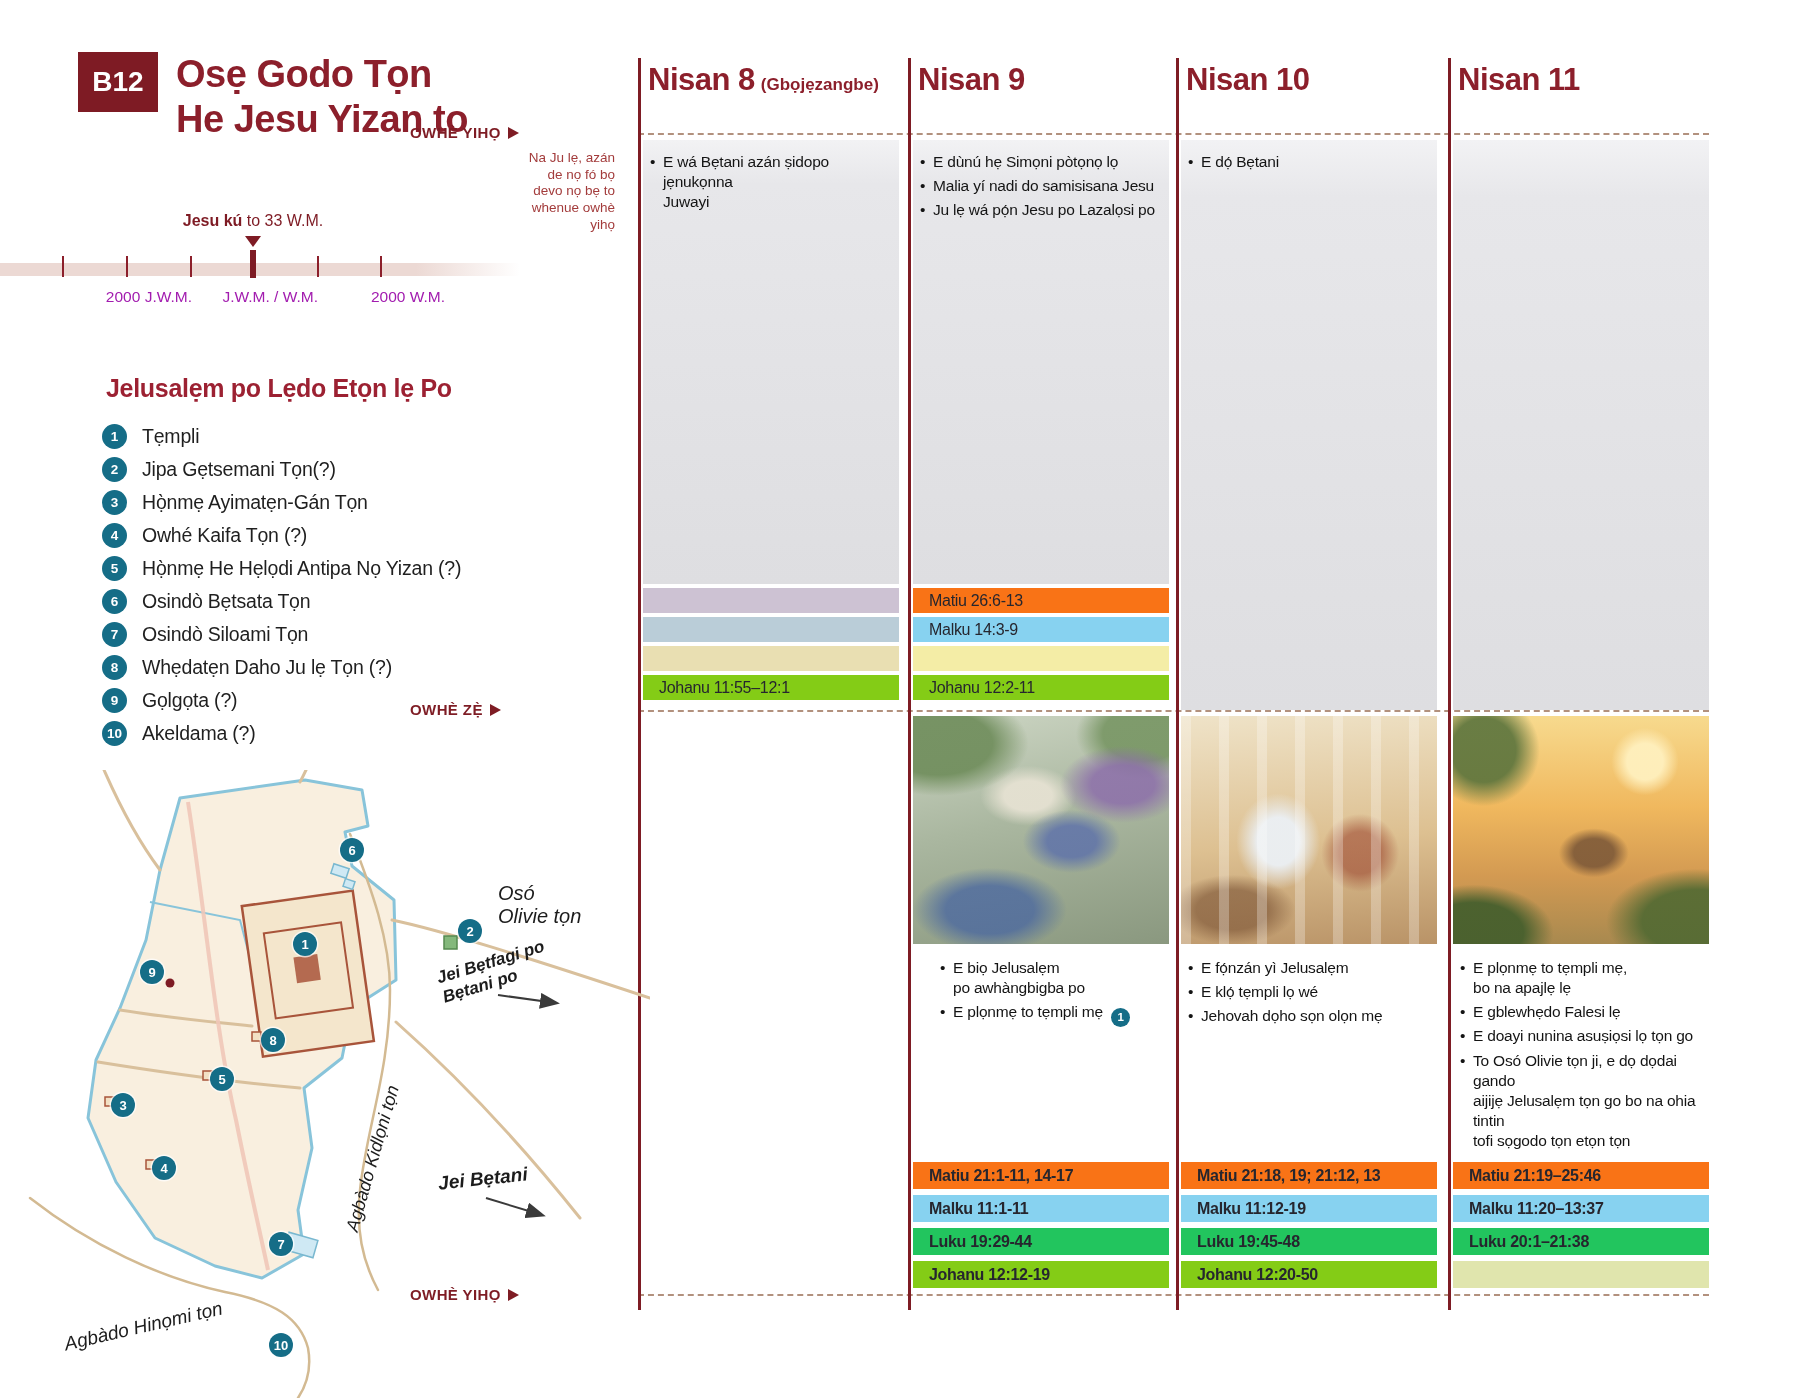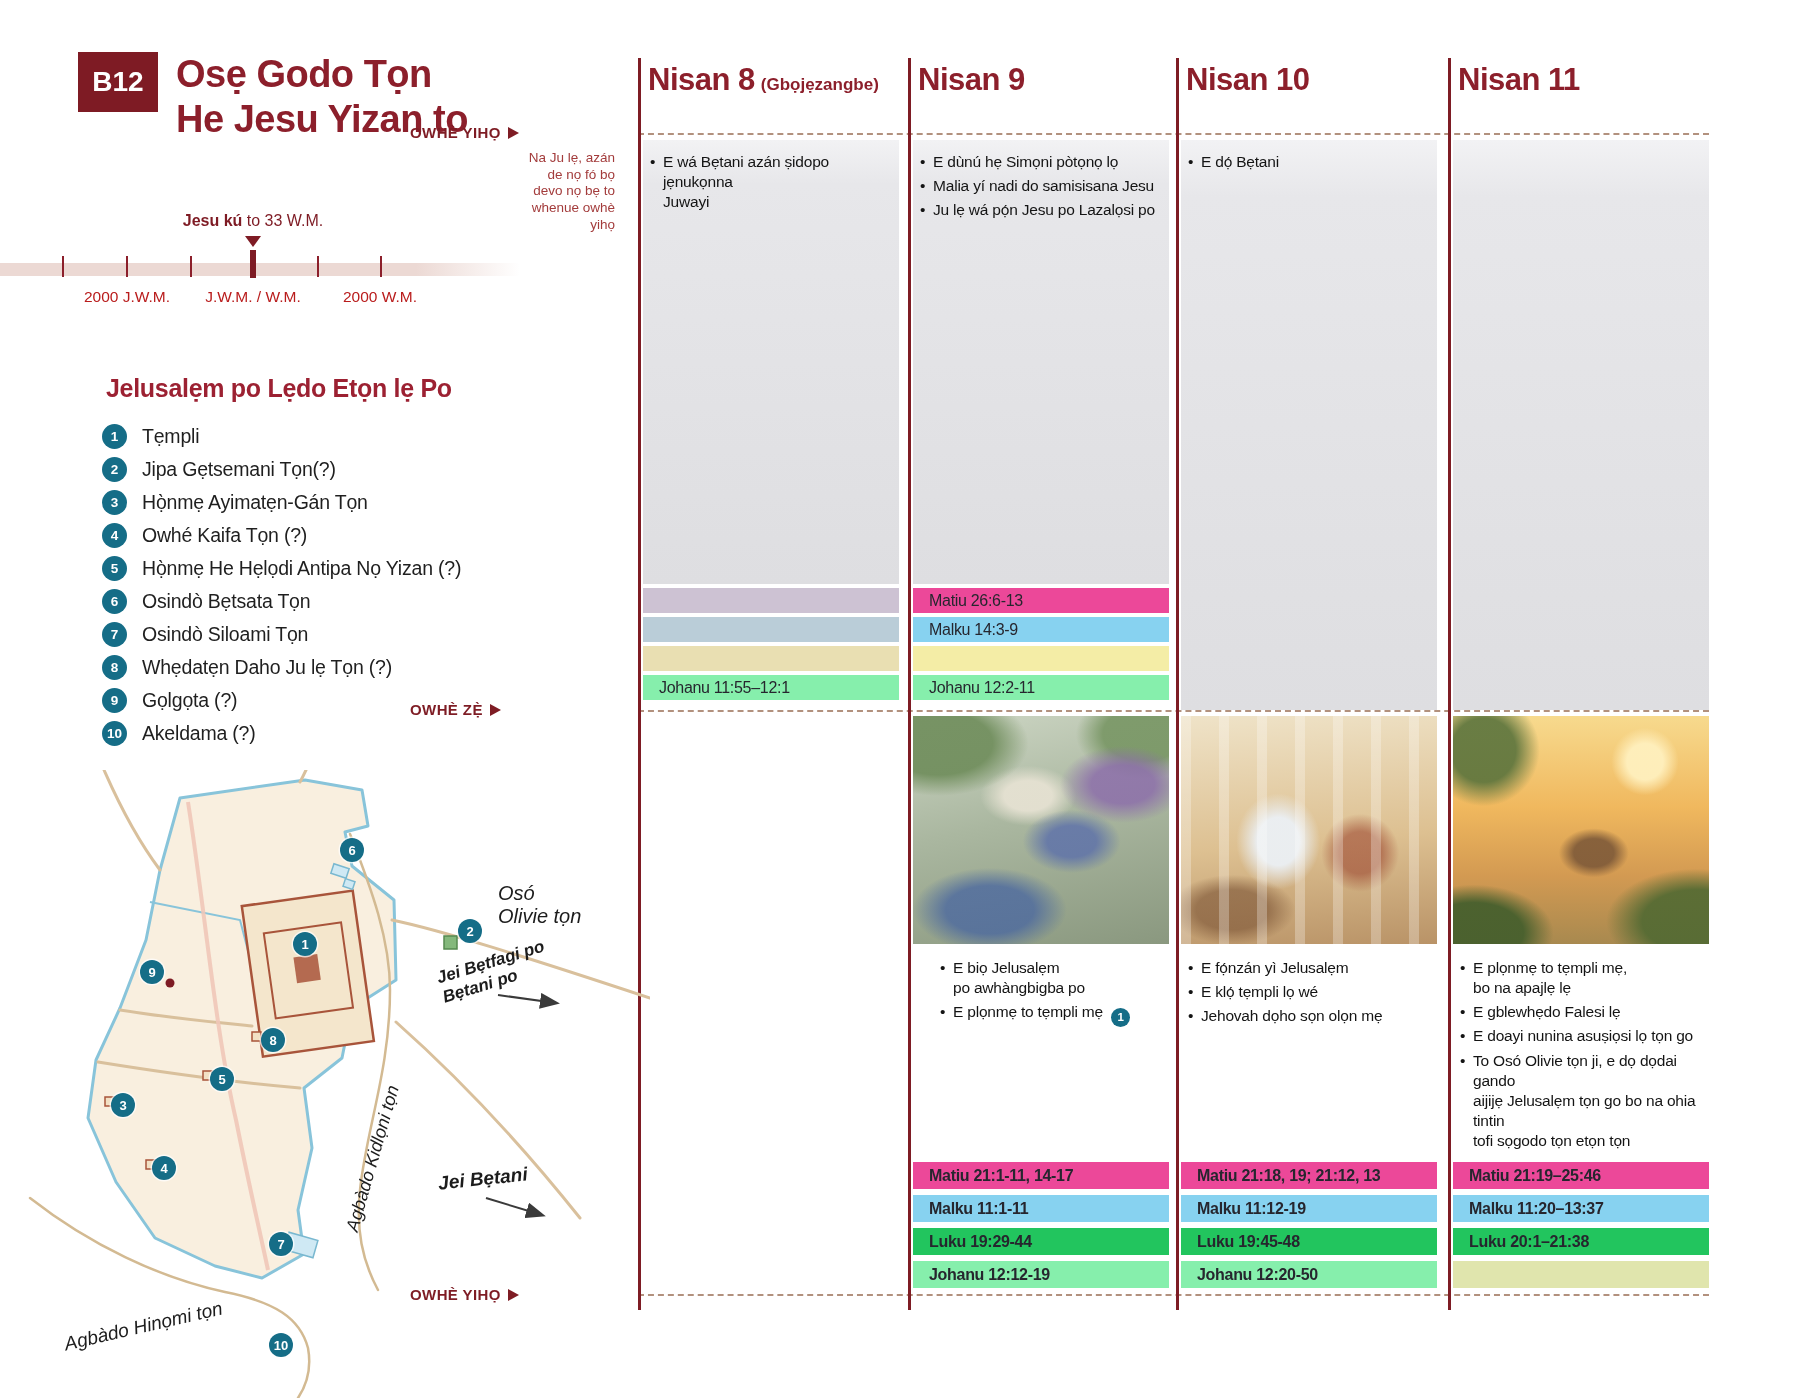--- a/index.html
+++ b/index.html
@@ -17,22 +17,22 @@
   .tl-band{position:absolute;left:0;top:263px;width:520px;height:13px;
            background:linear-gradient(90deg,#ecd9d4 0%,#ecd9d4 80%,rgba(236,217,212,0) 100%);}
   .tl-tick{position:absolute;top:256px;width:2px;height:21px;background:#8c1f2b;}
   .tl-tick-bold{position:absolute;left:250px;top:250px;width:6px;height:28px;background:#7e1b24;}
   .tl-tri{position:absolute;left:245px;top:236px;width:0;height:0;
           border-left:8px solid transparent;border-right:8px solid transparent;
           border-top:11px solid #7e1b24;}
   .tl-event{position:absolute;left:128px;top:212px;width:250px;text-align:center;
             font-size:16px;color:#7e1b24;}
   .tl-event b{font-weight:bold;}
-  .tl-label{position:absolute;top:288px;width:130px;text-align:center;
-            font-size:15.5px;color:#b91c1c;}
+  .tl-label{position:absolute;top:288px;width:130px;text-align:right;
+            font-size:15.5px;color:#a21caf;}
 
   
   .legend-heading{position:absolute;left:106px;top:374px;color:#9c2132;
                   font-size:25px;font-weight:bold;letter-spacing:-0.3px;}
   .legend-list{position:absolute;left:102px;top:424px;}
   .legend-row{display:flex;align-items:center;margin-bottom:8px;height:25px;}
   .numcircle{width:25px;height:25px;border-radius:50%;background:#156d87;color:#fff;
              display:flex;align-items:center;justify-content:center;
              font-size:13.5px;font-weight:bold;flex:0 0 25px;}
   .legend-row .lbl{margin-left:15px;font-size:19.5px;color:#1f1f1f;letter-spacing:-0.2px;}
@@ -57,24 +57,24 @@
   .events{position:absolute;list-style:none;margin:0;padding:0;}
   .events li{position:relative;padding-left:13px;font-size:15.5px;line-height:1.3;
              color:#141414;margin-bottom:4px;letter-spacing:-0.2px;}
   .events li::before{content:"\2022";position:absolute;left:0;top:0;color:#141414;}
   .minibadge{display:inline-flex;width:19px;height:19px;border-radius:50%;background:#156d87;
              color:#fff;font-size:11.5px;font-weight:bold;align-items:center;
              justify-content:center;margin-left:8px;vertical-align:-4px;}
   .ref{position:absolute;width:240px;height:25px;line-height:25px;padding-left:16px;
        font-size:16px;color:#26262e;letter-spacing:-0.3px;white-space:nowrap;overflow:hidden;}
   .ref.tall{height:27px;line-height:27px;font-weight:bold;}
-  .matiu{background:#ec4899;}   .matiu.muted{background:#cdc2d3;}
+  .matiu{background:#f97316;}   .matiu.muted{background:#cdc2d3;}
   .malku{background:#87d2f0;}   .malku.muted{background:#bacdd8;}
   .luku{background:#22c55e;}    .luku.empty{background:#f4eda6;} .luku.muted{background:#e9dfb2;}
-  .johanu{background:#86efac;}  .johanu.muted{background:#e0e5ad;}
+  .johanu{background:#84cc16;}  .johanu.muted{background:#e0e5ad;}
 
   .illus{position:absolute;top:716px;width:256px;height:228px;}
   .illus-entry{background:
     radial-gradient(90px 55px at 82% 30%, rgba(140,110,170,.85) 0 35%, transparent 70%),
     radial-gradient(70px 45px at 62% 55%, rgba(90,110,170,.8) 0 35%, transparent 70%),
     radial-gradient(120px 70px at 10% 12%, rgba(110,140,90,.9) 0 45%, transparent 75%),
     radial-gradient(90px 60px at 90% 8%, rgba(120,150,100,.9) 0 45%, transparent 75%),
     radial-gradient(110px 60px at 30% 85%, rgba(70,100,160,.75) 0 40%, transparent 70%),
     radial-gradient(80px 50px at 45% 35%, rgba(232,227,212,.9) 0 30%, transparent 60%),
     linear-gradient(168deg,#cdd6c4 0%,#aab7a0 45%,#8a987f 100%);}

